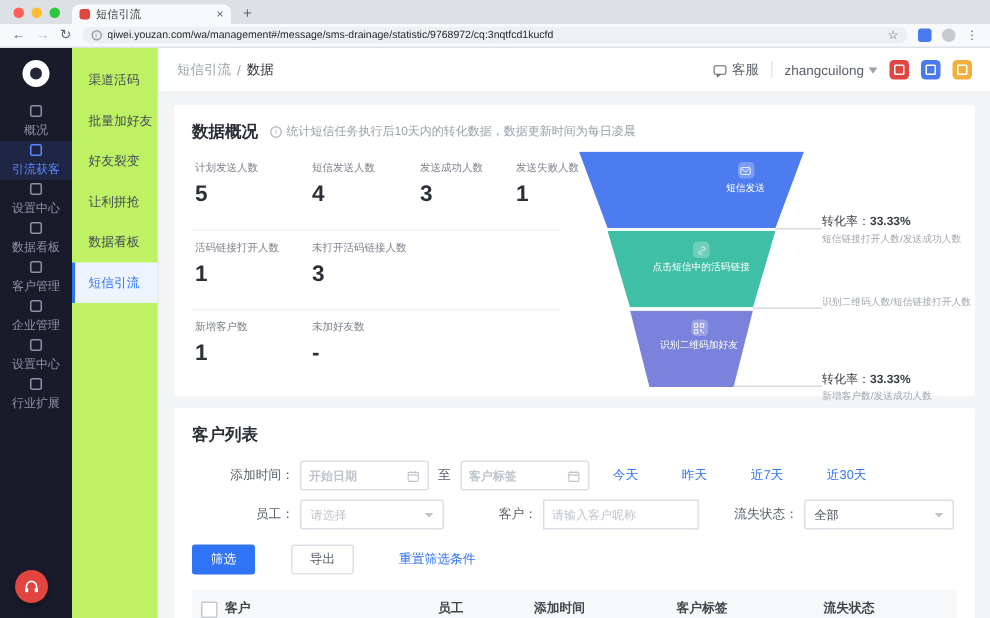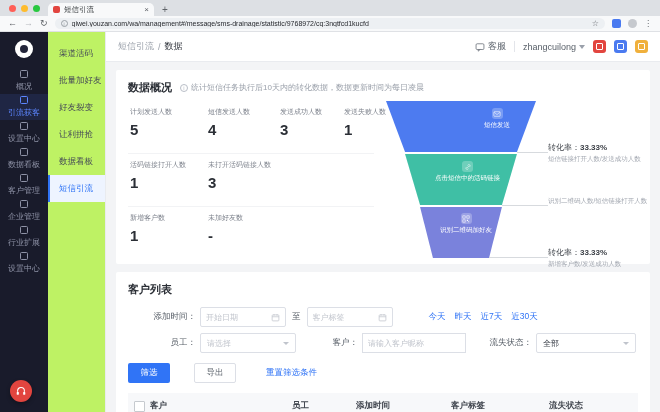--- a/index.html
+++ b/index.html
@@ -91,23 +91,23 @@
   .l2{left:374px;top:104px;width:46px}
   .l3{left:361px;top:156px;width:59px}
 
   
   .list-card{min-height:146px;}
   .filters-row{display:flex;align-items:center;margin-top:10px;}
   .f-label{width:68px;text-align:right;font-size:8.5px;color:#596069;flex:none;}
   .f-label2{width:48px;text-align:right;font-size:8.5px;color:#596069;margin-left:14px;flex:none;}
   .f-label3{width:56px;text-align:right;font-size:8.5px;color:#596069;margin-left:10px;flex:none;}
   .date-input{width:86px;height:20px;border:1px solid #dcdfe6;border-radius:2px;display:flex;align-items:center;justify-content:space-between;padding:0 5px;box-sizing:border-box;background:#fff;margin-left:4px;cursor:pointer;}
-  .date-input .ph{font-size:8px;color:#c0c4cc;}
+  .date-input .ph{font-size:8px;color:#c0c4cc;font-weight:bold;}
   .to-label{margin:0 6px;font-size:8.5px;color:#596069;}
-  .quick-links{display:flex;gap:9px;margin-left:36px;}
+  .quick-links{display:flex;gap:29px;margin-left:16px;}
   .quick-links span{font-size:8.5px;color:#3074f6;cursor:pointer;white-space:nowrap;}
   .select{height:20px;border:1px solid #dcdfe6;border-radius:2px;display:flex;align-items:center;justify-content:space-between;padding:0 6px;box-sizing:border-box;background:#fff;margin-left:4px;cursor:pointer;}
   .sel-staff{width:96px}.sel-churn{width:100px}
   .select .ph{font-size:8px;color:#c0c4cc;}
   .select .val{font-size:8px;color:#41464f;}
   .caret-sm{width:0;height:0;border-left:3px solid transparent;border-right:3px solid transparent;border-top:3.5px solid #c0c4cc;}
   .text-input{width:104px;height:20px;border:1px solid #dcdfe6;border-radius:0;padding:0 5px;box-sizing:border-box;font-size:8px;color:#41464f;background:#fff;margin-left:4px;outline:none;}
   .text-input::placeholder{color:#c0c4cc;}
   .actions-row{margin-top:10px;display:flex;align-items:center;gap:24px;}
   .btn-primary{width:42px;height:20px;background:#3074f6;color:#fff;font-size:8.5px;border:none;border-radius:2px;display:flex;align-items:center;justify-content:center;cursor:pointer;}
@@ -175,25 +175,25 @@
       <div class="dnav-item">
           <span class="ic"></span>
           <span>客户管理</span>
         </div>
       <div class="dnav-item">
           <span class="ic"></span>
           <span>企业管理</span>
         </div>
       <div class="dnav-item">
           <span class="ic"></span>
+          <span>设置中心</span>
+        </div>
+      <div class="dnav-item">
+          <span class="ic"></span>
           <span>行业扩展</span>
-        </div>
-      <div class="dnav-item">
-          <span class="ic"></span>
-          <span>设置中心</span>
         </div>
     </div>
   </div>
 
   <div class="sub-sidebar">
     <div class="snav-item">渠道活码</div>
     <div class="snav-item">批量加好友</div>
     <div class="snav-item">好友裂变</div>
     <div class="snav-item">让利拼抢</div>
     <div class="snav-item">数据看板</div>

